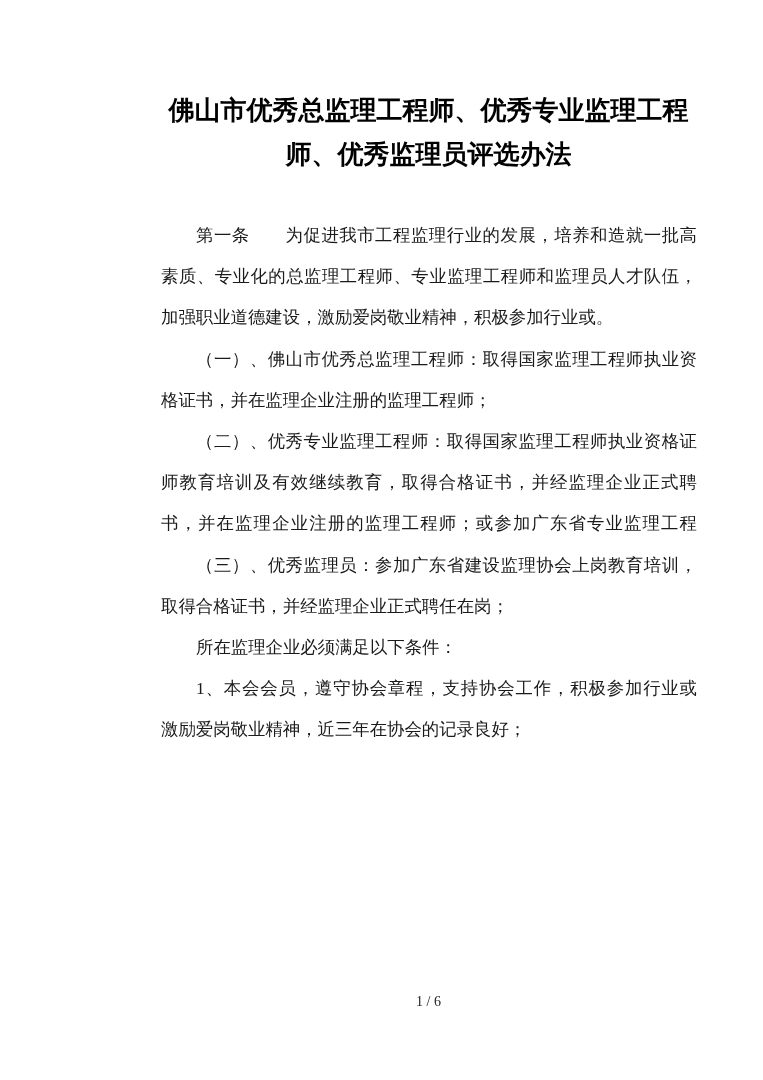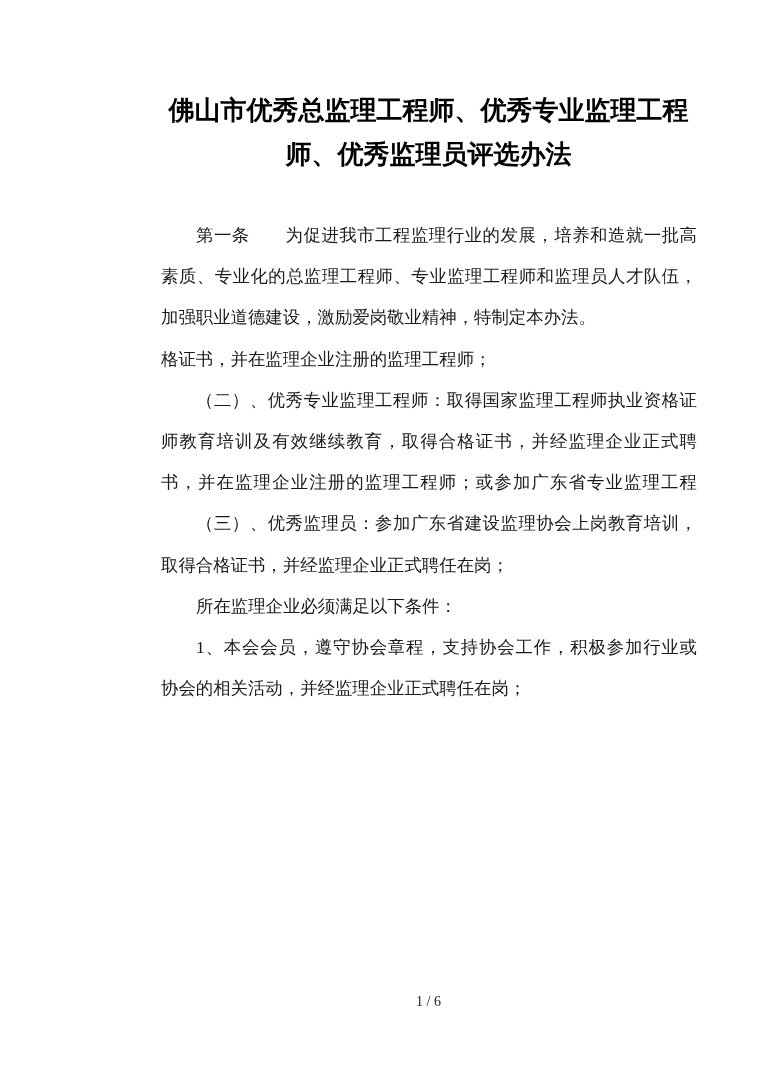--- a/index.html
+++ b/index.html
@@ -31,37 +31,38 @@
 <div class="page">
   <div class="title">
     <div>佛山市优秀总监理工程师、优秀专业监理工程</div>
     <div>师、优秀监理员评选办法</div>
   </div>
 
   <div class="body">
     <div>
       <span class="line indent">第一条　　为促进我市工程监理行业的发展，培养和造就一批高</span>
       <span class="line">素质、专业化的总监理工程师、专业监理工程师和监理员人才队伍，</span>
-      <span class="line last">加强职业道德建设，激励爱岗敬业精神，特制定本办法。</span>
+      <span class="line last">加强职业道德建设，激励爱岗敬业精神，积极参加行业或。</span>
     </div>
     <div>
+      <span class="line indent">（一）、佛山市优秀总监理工程师：取得国家监理工程师执业资</span>
       <span class="line last">格证书，并在监理企业注册的监理工程师；</span>
     </div>
     <div>
       <span class="line indent">（二）、优秀专业监理工程师：取得国家监理工程师执业资格证</span>
       <span class="line">师教育培训及有效继续教育，取得合格证书，并经监理企业正式聘</span>
       <span class="line">书，并在监理企业注册的监理工程师；或参加广东省专业监理工程</span>
     </div>
     <div>
       <span class="line indent">（三）、优秀监理员：参加广东省建设监理协会上岗教育培训，</span>
       <span class="line last">取得合格证书，并经监理企业正式聘任在岗；</span>
     </div>
     <div>
       <span class="line indent last">所在监理企业必须满足以下条件：</span>
     </div>
     <div>
       <span class="line indent">1、本会会员，遵守协会章程，支持协会工作，积极参加行业或</span>
-      <span class="line last">协会的相关活动，并经监理企业正式聘任在岗；</span>
+      <span class="line last">激励爱岗敬业精神，近三年在协会的记录良好；</span>
     </div>
   </div>
 
   <div class="footer">1 / 6</div>
 </div>
 
 </body></html>

